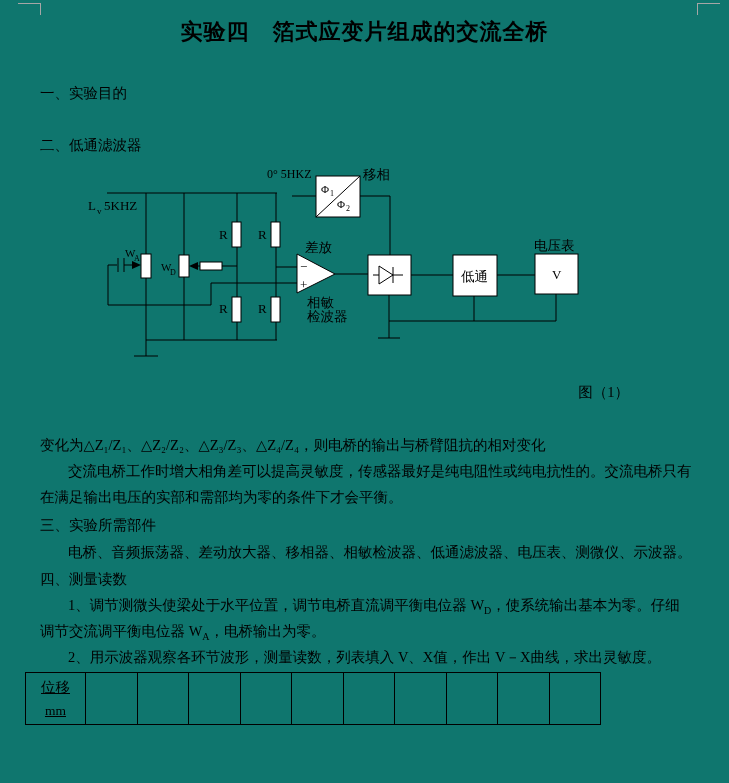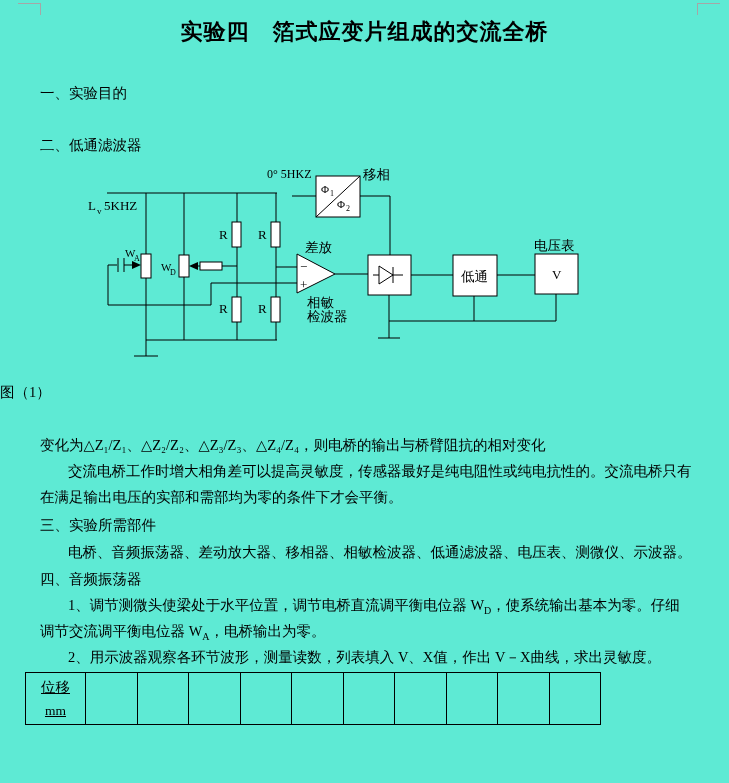--- a/index.html
+++ b/index.html
@@ -1,30 +1,30 @@
 <!DOCTYPE html>
 <html><head>
 <meta charset="utf-8">
 <style>
   html,body{margin:0;padding:0;background:#fff;}
-  #page{position:relative;width:729px;height:783px;background:#5eead4;overflow:hidden;
+  #page{position:relative;width:729px;height:783px;background:#0f766e;overflow:hidden;
         font-family:"Liberation Serif","DejaVu Serif",serif;color:#000;}
   .title{position:absolute;top:17px;left:0;width:729px;text-align:center;
          font-family:"Liberation Sans","DejaVu Sans",sans-serif;
          font-weight:bold;font-size:22px;letter-spacing:1px;white-space:nowrap;}
   .line{position:absolute;font-size:14.5px;line-height:18px;white-space:nowrap;}
   .line sub{font-size:10px;}
   .corner{position:absolute;width:22px;height:11px;}
   .corner.tl{left:18px;top:3px;border-top:1px solid #a6a6a6;border-right:1px solid #a6a6a6;}
   .corner.tr{left:697px;top:3px;border-top:1px solid #a6a6a6;border-left:1px solid #a6a6a6;}
   svg.diagram{position:absolute;left:0;top:0;}
   svg .wire{stroke:#000;stroke-width:1;fill:none;}
   svg .box{stroke:#000;stroke-width:1;fill:#fff;}
   svg text{font-family:"Liberation Serif","DejaVu Serif",serif;fill:#000;}
-  .caption{position:absolute;left:0;width:629px;text-align:left;font-size:14.5px;}
+  .caption{position:absolute;left:0;width:629px;text-align:right;font-size:14.5px;}
   table.data{position:absolute;left:25px;top:672px;border-collapse:collapse;
              table-layout:fixed;border:1.5px solid #000;}
   table.data td{border:1px solid #000;height:51px;padding:0;
                 text-align:center;vertical-align:middle;font-size:14.5px;text-decoration:underline;}
   td.hdr div{line-height:24px;}
   td.hdr .unit{font-size:13.5px;}
 </style>
 </head>
 <body>
 
@@ -150,21 +150,21 @@
   </svg>
 
   <div class="caption" style="top:383px">图（1）</div>
 
   <div class="line" style="left:68px;top:462px">交流电桥工作时增大相角差可以提高灵敏度，传感器最好是纯电阻性或纯电抗性的。交流电桥只有</div>
   <div class="line" style="left:40px;top:436px">变化为△Z₁/Z₁、△Z₂/Z₂、△Z₃/Z₃、△Z₄/Z₄，则电桥的输出与桥臂阻抗的相对变化</div>
   <div class="line" style="left:40px;top:488px">在满足输出电压的实部和需部均为零的条件下才会平衡。</div>
 
   <div class="line" style="left:40px;top:516px">三、实验所需部件</div>
   <div class="line" style="left:68px;top:543px">电桥、音频振荡器、差动放大器、移相器、相敏检波器、低通滤波器、电压表、测微仪、示波器。</div>
-  <div class="line" style="left:40px;top:570px">四、音频振荡器</div>
+  <div class="line" style="left:40px;top:570px">四、测量读数</div>
 
   <div class="line" style="left:68px;top:596px"><span>1、调节测微头使梁处于水平位置，调节电桥直流调平衡电位器 W</span><sub>D</sub><span>，使系统输出基本为零。仔细</span></div>
   <div class="line" style="left:40px;top:622px"><span>调节交流调平衡电位器 W</span><sub>A</sub><span>，电桥输出为零。</span></div>
   <div class="line" style="left:68px;top:648px">2、用示波器观察各环节波形，测量读数，列表填入 V、X值，作出 V－X曲线，求出灵敏度。</div>
 
   <table class="data">
     <colgroup>
       <col style="width:60px">
       <col style="width:51.5px">
         <col style="width:51.5px">

